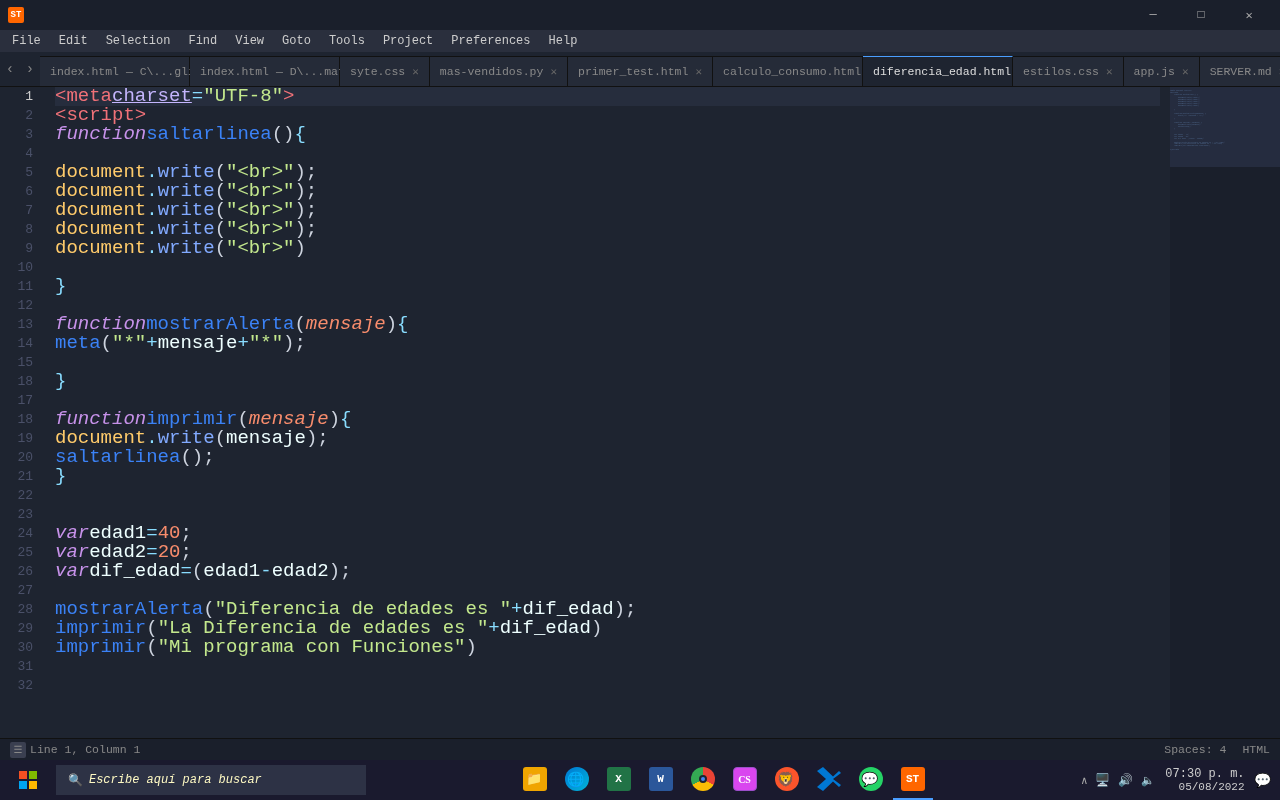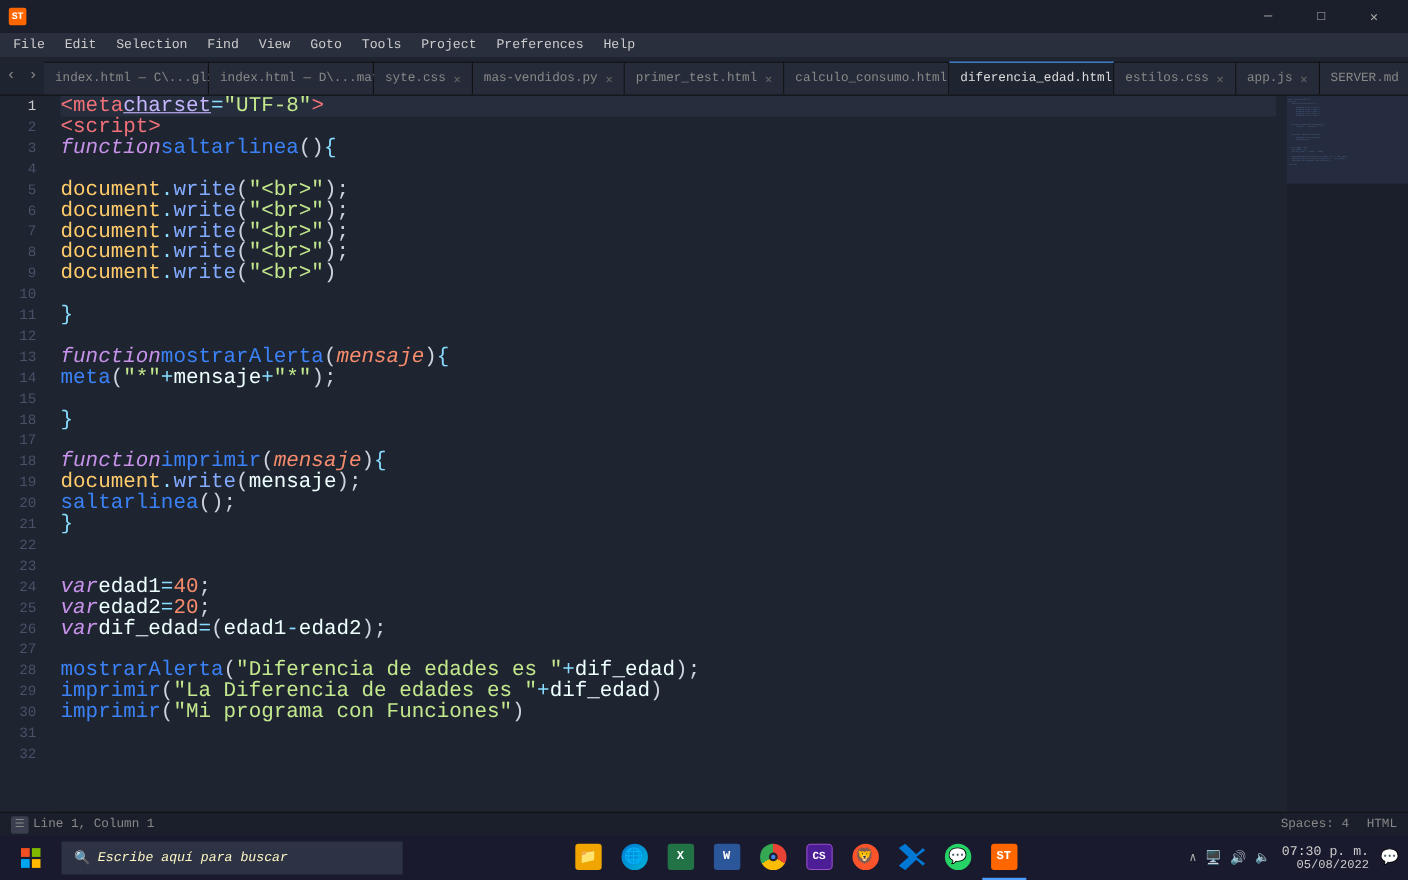--- a/index.html
+++ b/index.html
@@ -426,21 +426,21 @@
     </div>
     <div class="taskbar-app">
       <div class="icon-word">W</div>
     </div>
     <div class="taskbar-app">
       <div class="icon-chrome" style="width:24px;height:24px;border-radius:50%;background:conic-gradient(#ea4335 0deg 120deg,#fbbc05 120deg 240deg,#34a853 240deg 360deg);position:relative;">
         <div style="position:absolute;top:50%;left:50%;transform:translate(-50%,-50%);width:8px;height:8px;background:#4285f4;border-radius:50%;border:2px solid #1e2430;"></div>
       </div>
     </div>
     <div class="taskbar-app">
-      <div class="icon-cs" style="background:#4c1d95;border:1px solid #9b4fca;">CS</div>
+      <div class="icon-cs" style="background:#d946ef;border:1px solid #9b4fca;font-family:Liberation Serif, serif;">CS</div>
     </div>
     <div class="taskbar-app">
       <div style="width:24px;height:24px;background:#fb542b;border-radius:50%;display:flex;align-items:center;justify-content:center;font-size:14px;">🦁</div>
     </div>
     <div class="taskbar-app">
       <div style="width:24px;height:24px;">
         <svg viewBox="0 0 24 24" width="24" height="24">
           <path d="M0,4l6-4,10,9.5L22,4l2,2-8,6,8,6-2,2-6-5.5L6,24,0,20l9-8Z" fill="#0078d4"></path>
         </svg>
       </div>

